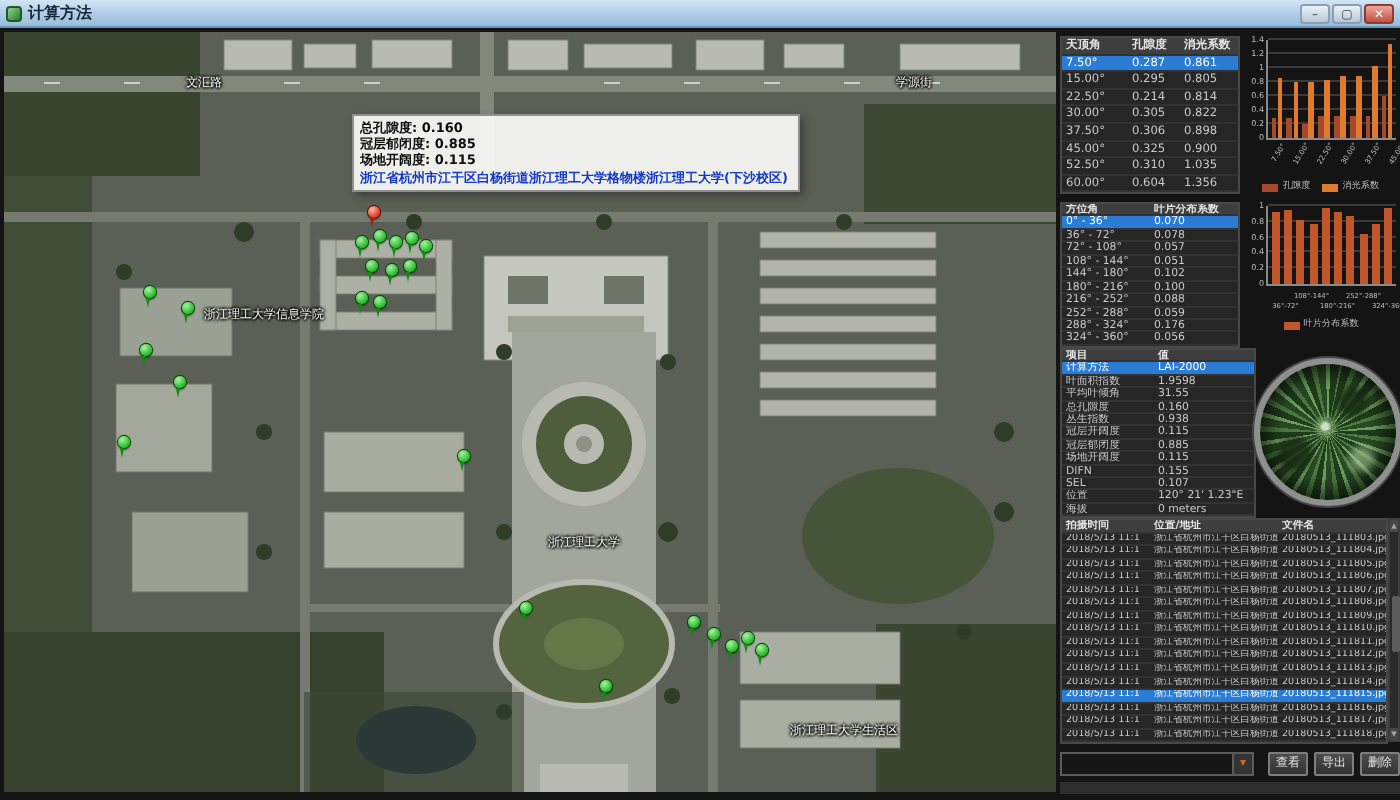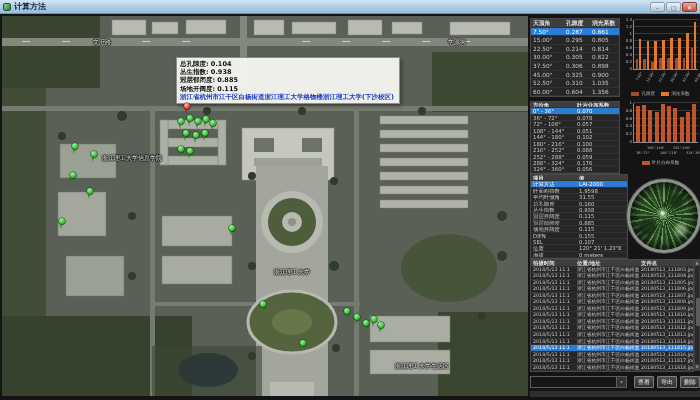--- a/index.html
+++ b/index.html
@@ -222,22 +222,21 @@
           <circle cx="500" cy="240" r="5"></circle>
         <circle cx="480" cy="300" r="4"></circle>
           <circle cx="60" cy="120" r="4"></circle>
           <circle cx="130" cy="200" r="4"></circle>
         <circle cx="130" cy="260" r="4"></circle>
       </g>
     </svg>
 
     <div id="popup">
       <div id="popup-lines">
-          <div class="pline">总孔隙度: 0.104</div>
-          <div class="pline">丛生指数: 0.938</div>
+          <div class="pline">总孔隙度: 0.160</div>
           <div class="pline">冠层郁闭度: 0.885</div>
           <div class="pline">场地开阔度: 0.115</div>
         </div>
       <div class="pline addr">浙江省杭州市江干区白杨街道浙江理工大学格物楼浙江理工大学(下沙校区)</div>
     </div>
   <span class="pin red" style="left: 185px; top: 98px;"></span>
       <span class="pin" style="left: 179px; top: 113px;"></span>
       <span class="pin" style="left: 188px; top: 110px;"></span>
       <span class="pin" style="left: 196px; top: 113px;"></span>
       <span class="pin" style="left: 204px; top: 111px;"></span>

